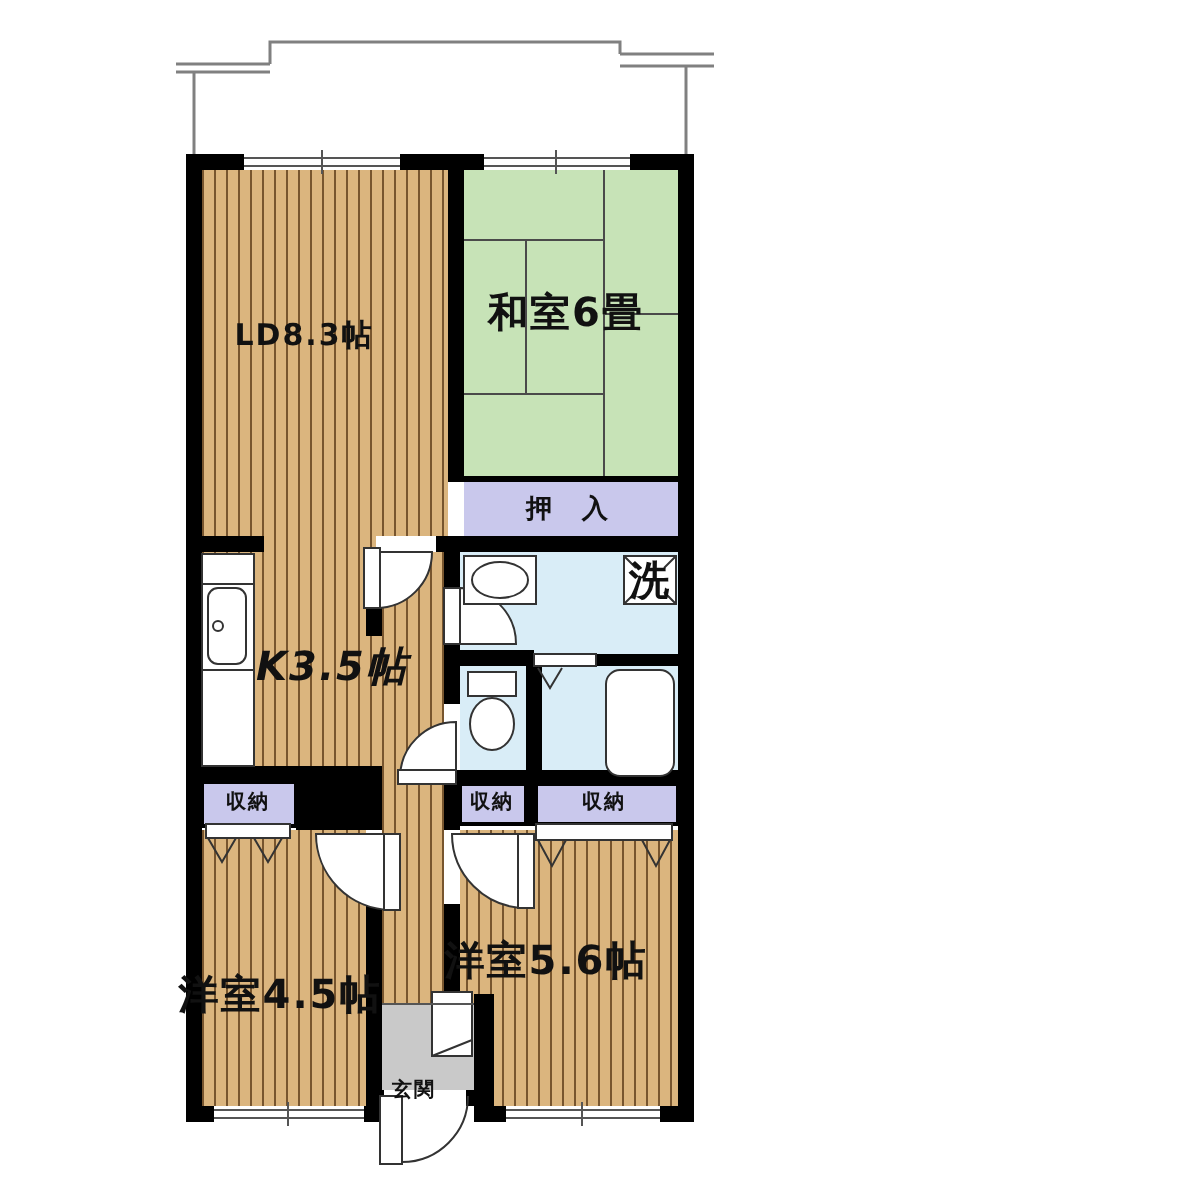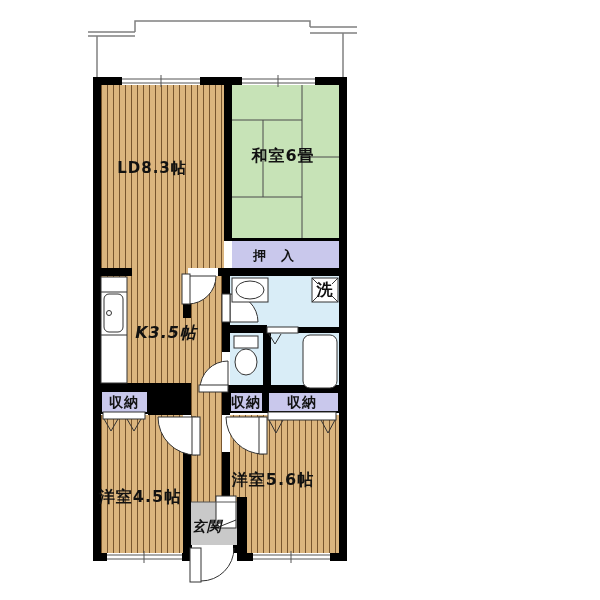--- a/index.html
+++ b/index.html
@@ -1,21 +1,21 @@
 <!DOCTYPE html>
 <html><head>
 <meta charset="utf-8">
 <style>
   html,body{margin:0;padding:0;background:#ffffff;}
   #stage{position:relative;width:600px;height:600px;background:#ffffff;overflow:hidden;
          font-family:"DejaVu Sans","Liberation Sans",sans-serif;}
   #plan-svg{position:absolute;left:0;top:0;}
   .room-label{position:absolute;transform:translate(-50%,-50%);color:#111;font-weight:bold;
               white-space:nowrap;letter-spacing:1px;line-height:1;}
-  .fs15{font-size:15px;} .fs14{font-size:16px;} .fs13{font-size:13px;} .fs12{font-size:14px;}
+  .fs15{font-size:15px;} .fs14{font-size:20px;} .fs13{font-size:13px;} .fs12{font-size:10px;}
 </style>
 </head>
 <body>
 
 <div id="stage">
 
 <svg id="plan-svg" width="600" height="600" viewBox="0 0 600 600">
   <defs>
     <pattern id="wood" patternUnits="userSpaceOnUse" width="6" height="8">
       <rect width="6" height="8" fill="#DBB57E"></rect>
@@ -165,23 +165,23 @@
     <g>
       <rect x="216" y="496" width="20" height="32"></rect>
       <path d="M216 528 L236 520" fill="none"></path>
     </g>
     <path d="M191 502 H237" fill="none" stroke="#555"></path>
   </g>
 </svg>
 
 <div class="room-label fs15" style="left:152px;top:168px;">LD8.3帖</div>
 <div class="room-label fs14" style="left:283px;top:156px;">和室6畳</div>
-<div class="room-label fs13" style="left:274px;top:255px;">押　入</div>
+<div class="room-label fs13" style="left:284px;top:255px;">押　入</div>
 <div class="room-label fs14" style="left:325px;top:290px;">洗</div>
 <div class="room-label fs14" style="left:166px;top:333px;font-style:italic;">K3.5帖</div>
 <div class="room-label fs12" style="left:124px;top:402px;">収納</div>
 <div class="room-label fs12" style="left:246px;top:402px;">収納</div>
 <div class="room-label fs12" style="left:302px;top:402px;">収納</div>
 <div class="room-label fs14" style="left:140px;top:497px;text-align:right;">洋室4.5帖</div>
 <div class="room-label fs14" style="left:273px;top:480px;">洋室5.6帖</div>
-<div class="room-label fs12" style="left:207px;top:526px;font-style:italic;">玄関</div>
+<div class="room-label fs12" style="left:207px;top:546px;">玄関</div>
 
 </div>
 
 </body></html>

